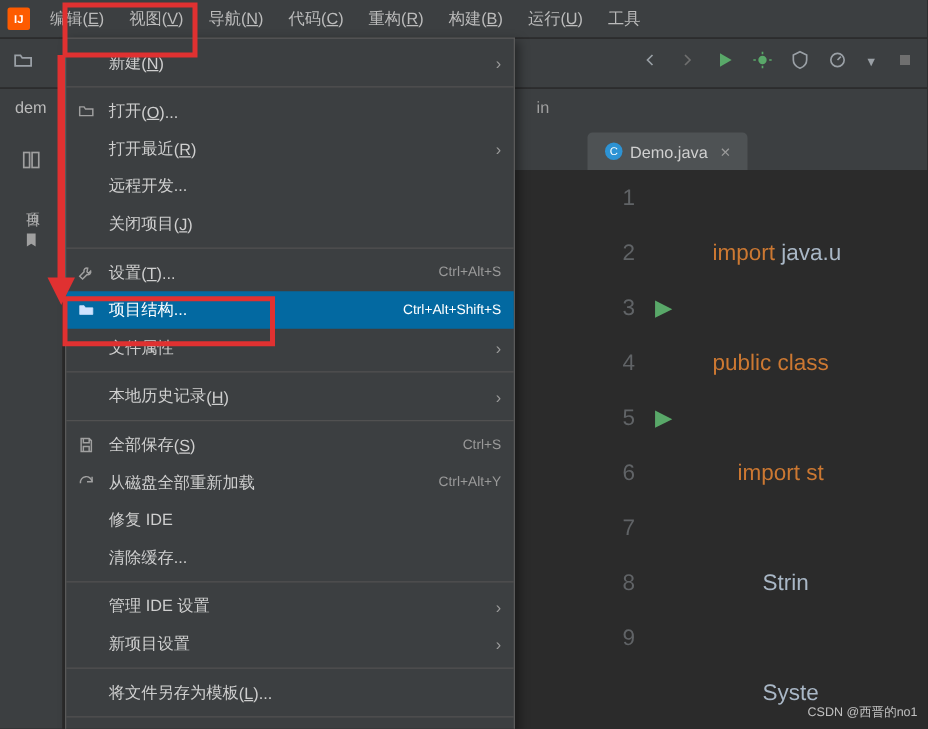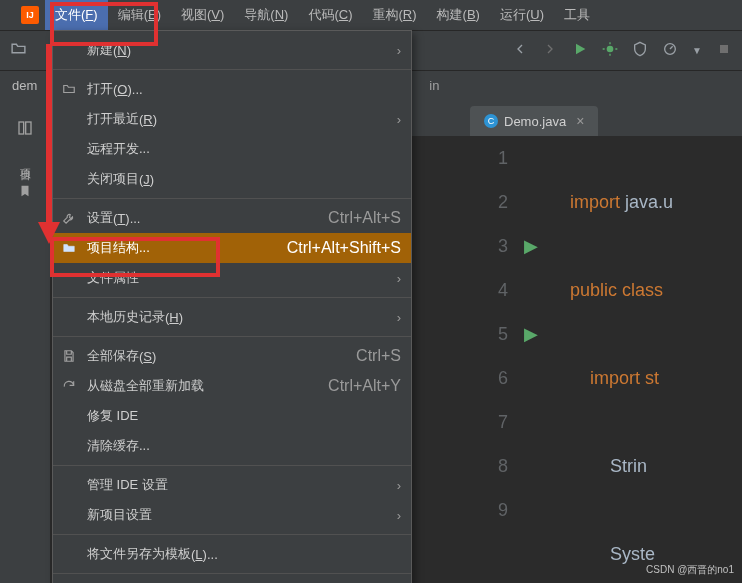--- a/index.html
+++ b/index.html
@@ -1,17 +1,17 @@
 <!DOCTYPE html>
 <html><head>
 <meta charset="utf-8">
 <style>
 * { box-sizing: border-box; margin: 0; padding: 0; font-family: "Microsoft YaHei", "Segoe UI", sans-serif; }
 body { width: 742px; height: 583px; background: #2b2b2b; overflow: hidden; position: relative; color: #bbbbbb; }
-.menubar { height: 30px; background: #3c3f41; display: flex; align-items: center; font-size: 13px; padding-left: 21px; }
+.menubar { height: 30px; background: #3c3f41; display: flex; align-items: center; font-size: 13px; padding-left: 6px; }
 .logo { width: 18px; height: 18px; background: #fd5b00; border-radius: 2px; margin-right: 6px; display:flex; align-items:center; justify-content:center; font-size:9px; font-weight:bold; color:#fff; }
 .menubar-item { padding: 6px 10px; cursor: pointer; white-space: nowrap; }
 .menubar-item u { text-decoration: underline; }
 .menubar-item.active { background: #4b6eaf; color: #fff; }
 .toolbar { height: 40px; background: #3c3f41; border-top: 1px solid #272727; display: flex; align-items: center; padding: 0 10px; justify-content:space-between;}
 .toolbar-left, .toolbar-right { display:flex; align-items:center; gap:14px; }
 .toolbar svg { width: 17px; height: 17px; }
 .tabstrip { height: 30px; background: #3c3f41; display: flex; align-items: center; border-top: 1px solid #272727; font-size:13px; }
 .proj { padding: 0 12px; }
 .editor-area { display:flex; height: calc(100% - 100px); }
@@ -22,38 +22,37 @@
 .tab { background:#4e5254; color:#d0d0d0; padding:7px 14px; border-top-left-radius:4px; border-top-right-radius:4px; font-size:13px; display:flex; align-items:center; gap:6px;}
 .tab .circ { width:14px; height:14px; border-radius:50%; background:#2d93d4; display:flex; align-items:center; justify-content:center; font-size:9px; color:#fff;}
 .code { position:absolute; top:36px; left:430px; right:0; bottom:0; font-family: "JetBrains Mono","Consolas",monospace; font-size:18px; line-height:44px; }
 .lnums { position:absolute; left:0; top:0; width:40px; text-align:right; color:#606366; padding-right:12px; }
 .gutter-icons { position:absolute; left:44px; top:0; width:20px; }
 .code-text { position:absolute; left:90px; top:0; white-space:pre; color:#a9b7c6; }
 .kw { color:#cc7832; }
 .dropdown { position:absolute; top:30px; left:52px; width:360px; background:#3c3f41; border:1px solid #5a5a5a; box-shadow:3px 3px 8px rgba(0,0,0,.4); z-index:100; font-size:13px; padding:4px 0;}
 .dd-item { display:flex; align-items:center; height:30px; padding:0 10px 0 34px; position:relative; cursor:pointer; color:#cfcfcf;text-align:right;}
 .dd-item .ico { position:absolute; left:8px; width:16px; height:16px; display:flex; align-items:center; justify-content:center;}
-.dd-item .kb { margin-left:auto; color:#9a9a9a; font-size:16px;}
+.dd-item .kb { margin-left:auto; color:#9a9a9a; font-size:11px;}
 .dd-item .arrow { margin-left:auto; color:#9a9a9a; }
-.dd-item.highlight { background:#a16207; color:#fff; }
+.dd-item.highlight { background:#0369a1; color:#fff; }
 .dd-item.highlight .kb { color:#fff; }
 .dd-sep { height:1px; background:#515151; margin:4px 0; }
 .marker { position:absolute; border:4px solid #e03131; pointer-events:none; z-index:200; }
 .marker1 { top:2px; left:50px; width:108px; height:44px; }
 .marker2 { top:237px; left:50px; width:170px; height:40px; }
 .red-arrow { position:absolute; top:34px; left:34px; z-index:200; pointer-events:none; }
 .watermark { position:absolute; right:8px; bottom:6px; color:#c0c0c0; font-size:10px; }
 .runicons svg { width:16px; height:16px; }
 </style>
 </head>
 <body>
 
 <div class="menubar">
   <div class="logo">IJ</div>
-  <div class="menubar-item active"><span>文件</span>(<u>F</u>)</div>
   <div class="menubar-item"><span>编辑</span>(<u>E</u>)</div>
   <div class="menubar-item"><span>视图</span>(<u>V</u>)</div>
   <div class="menubar-item"><span>导航</span>(<u>N</u>)</div>
   <div class="menubar-item"><span>代码</span>(<u>C</u>)</div>
   <div class="menubar-item"><span>重构</span>(<u>R</u>)</div>
   <div class="menubar-item"><span>构建</span>(<u>B</u>)</div>
   <div class="menubar-item"><span>运行</span>(<u>U</u>)</div>
   <div class="menubar-item"><span>工具</span></div>
 </div>
 

